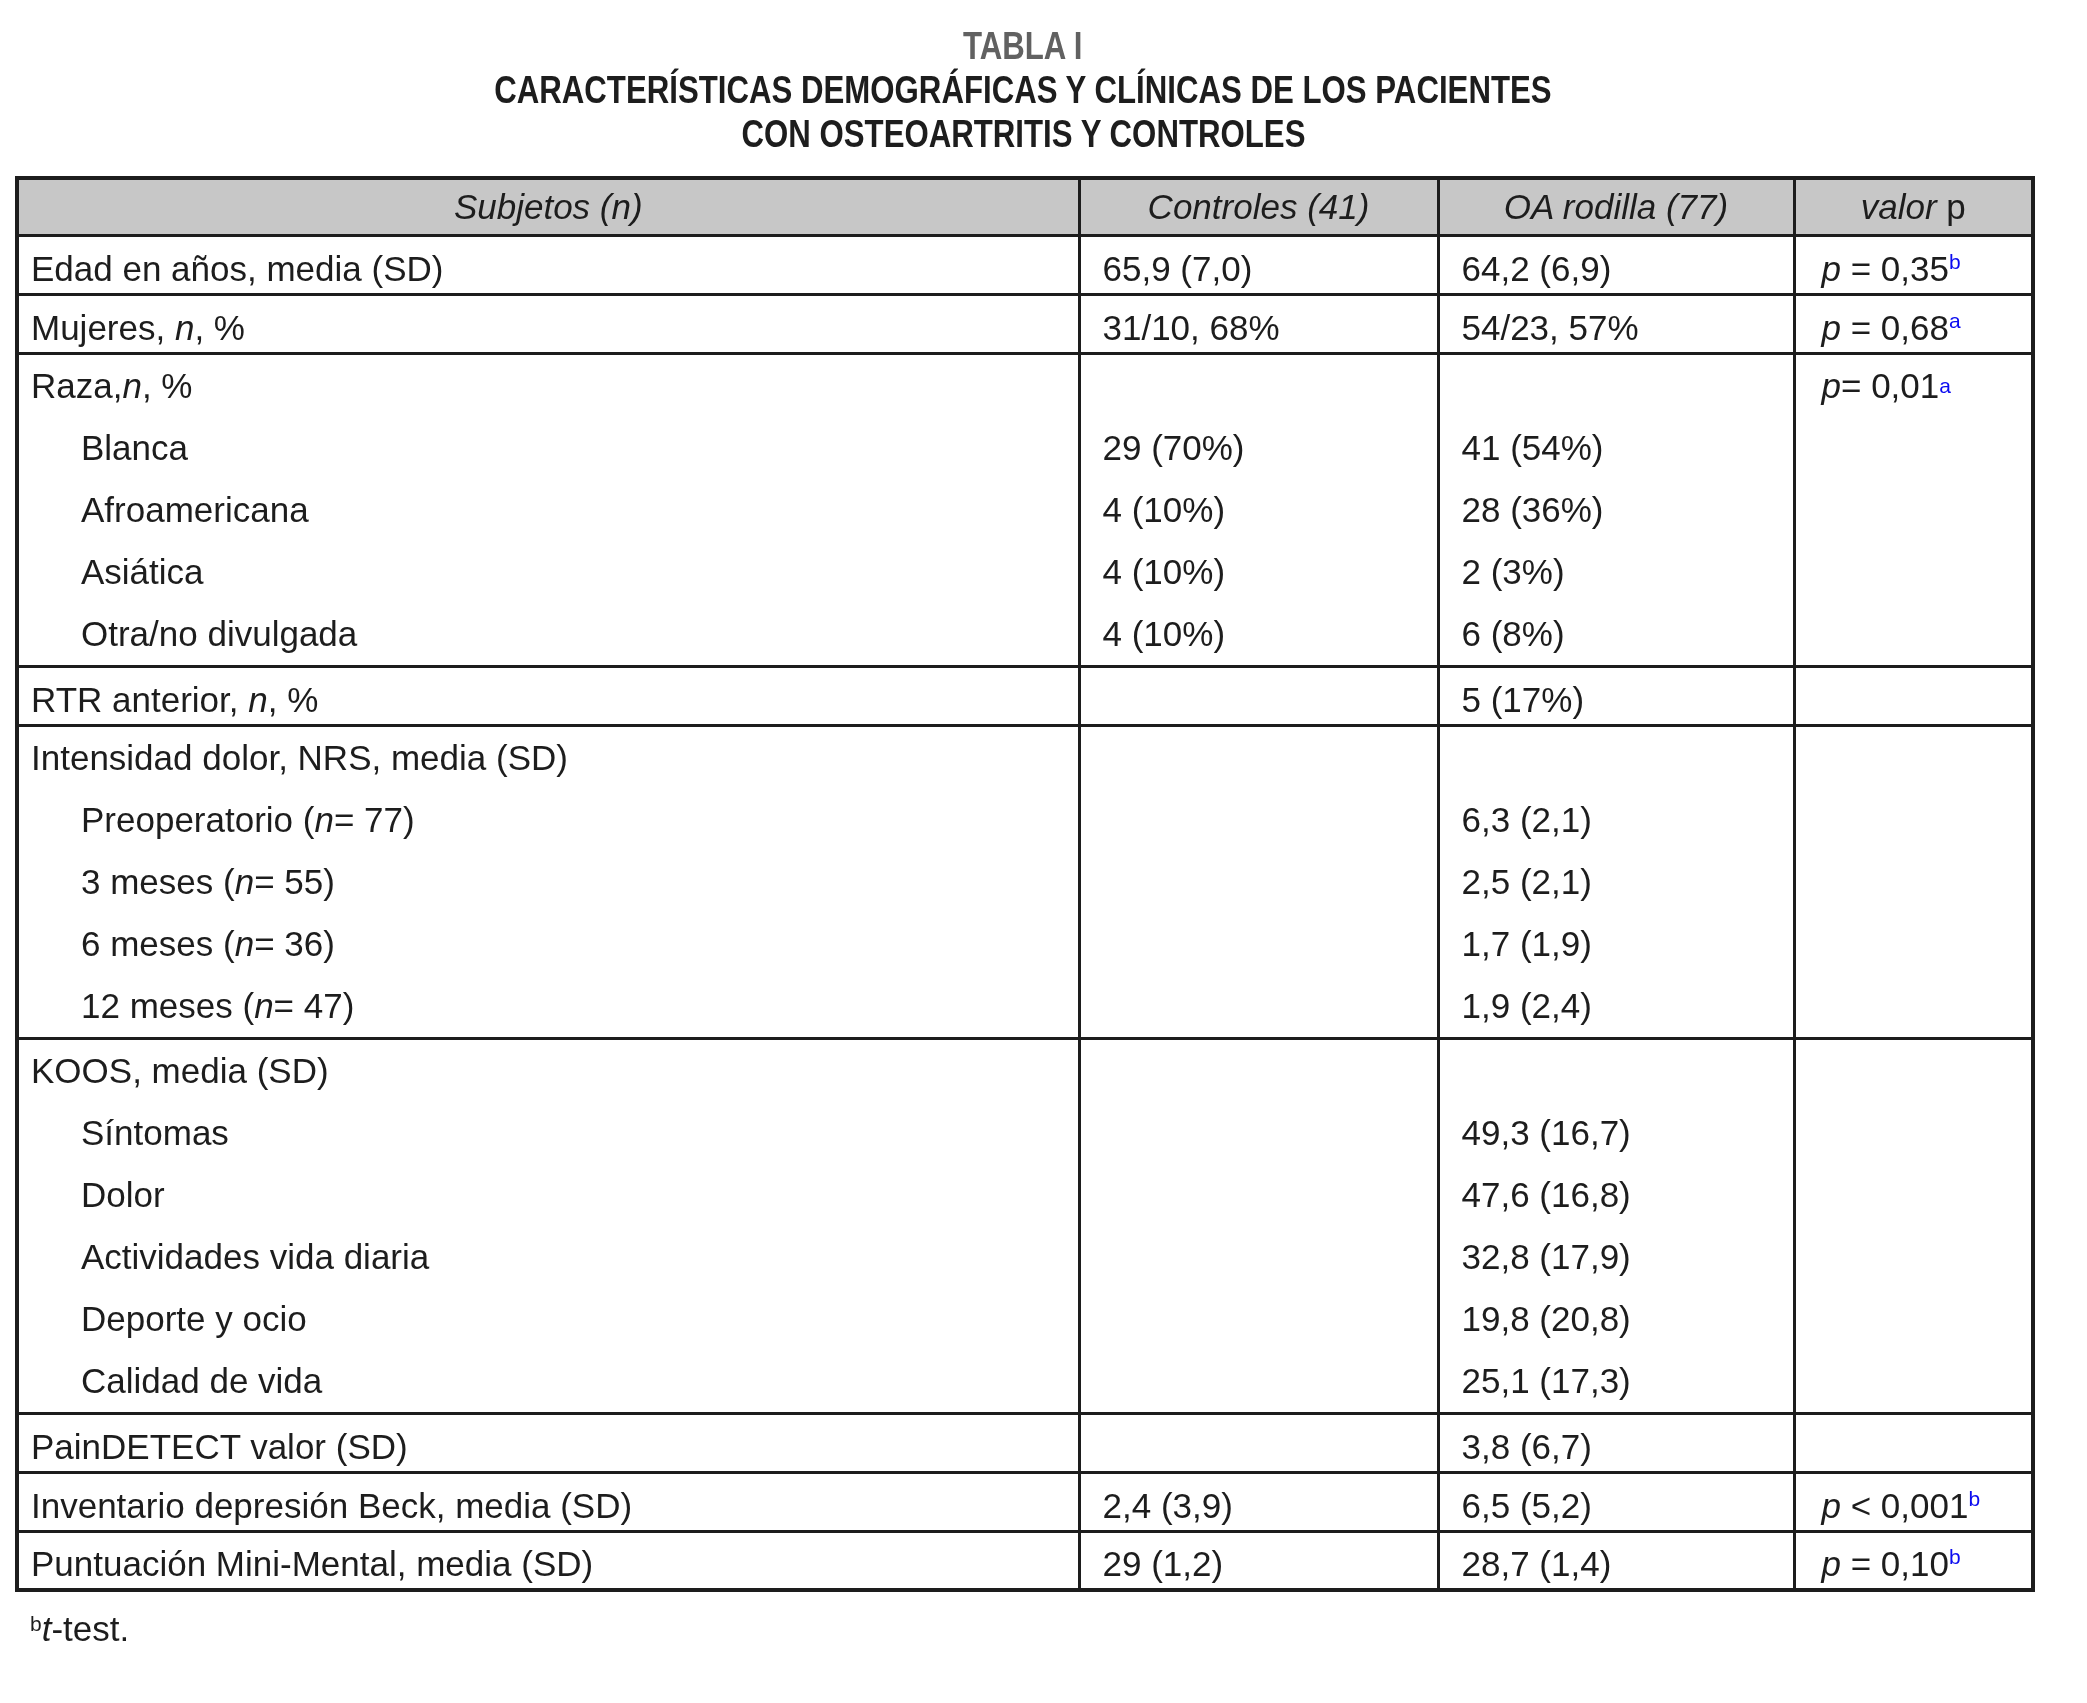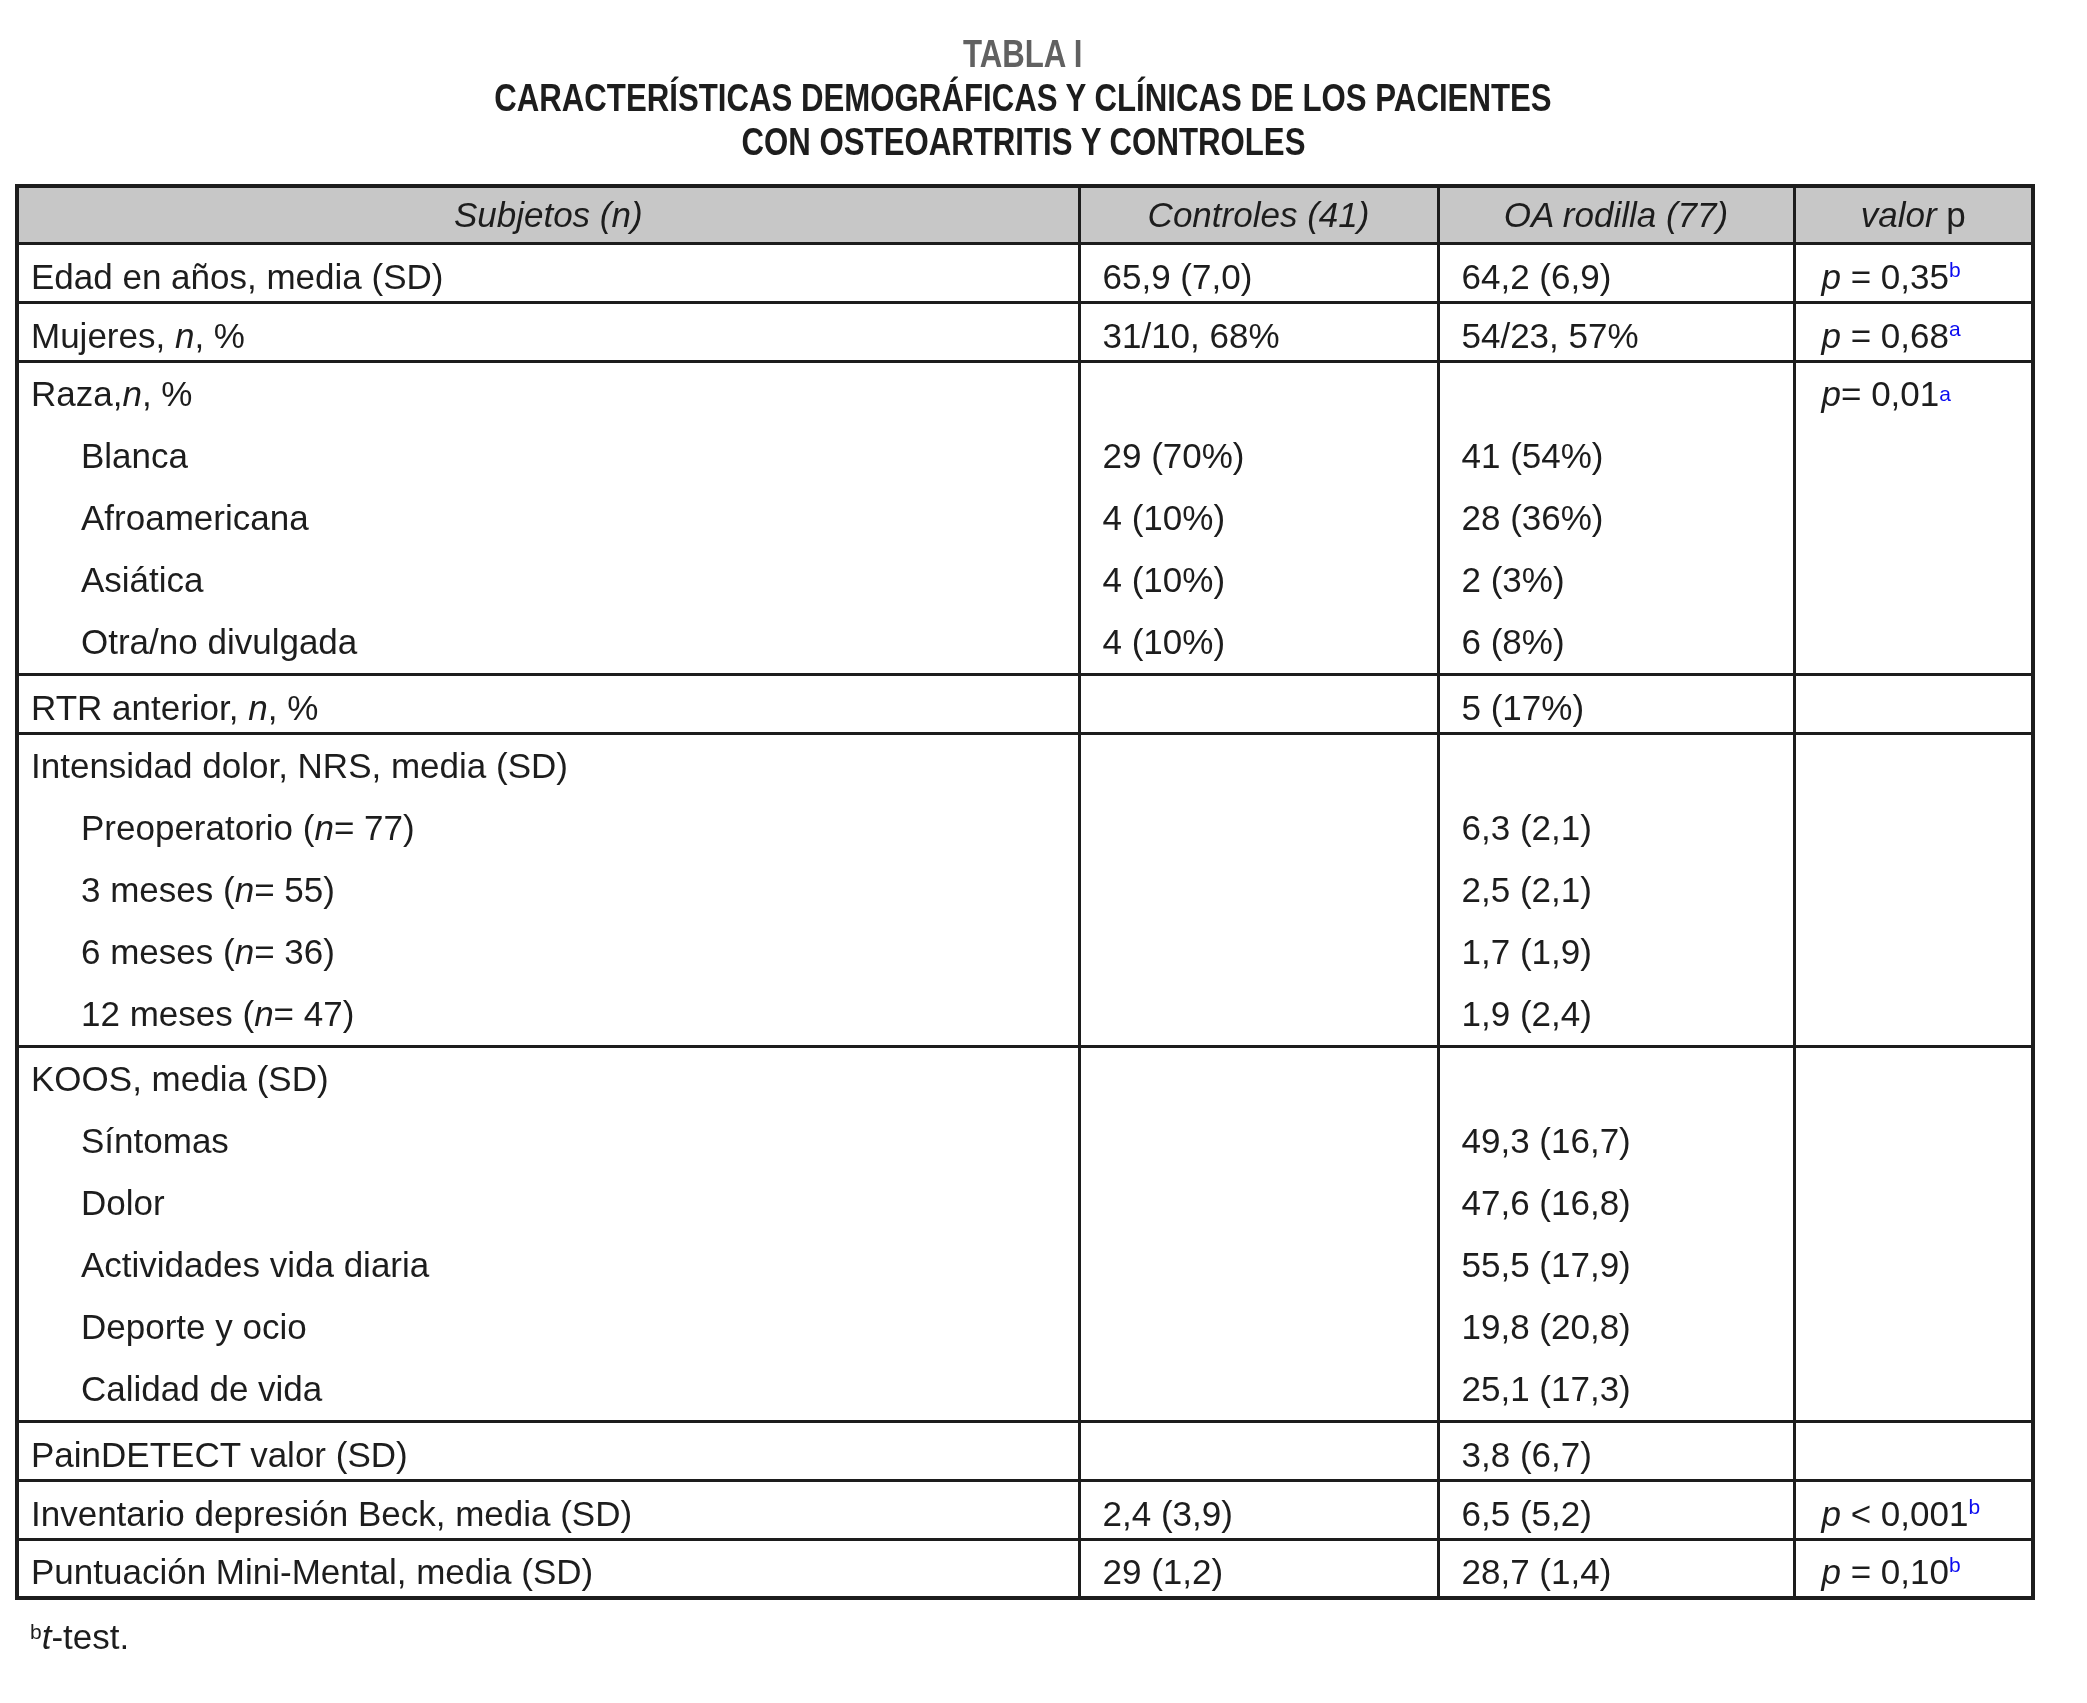--- a/index.html
+++ b/index.html
@@ -11,21 +11,21 @@
   }
   *{box-sizing:border-box;}
   html,body{margin:0;padding:0;}
   body{
     width:2087px;height:1703px;background:#ffffff;
     font-family:"Liberation Sans", sans-serif;
     color:var(--text);
     overflow:hidden;
   }
   
-  .titles{width:2016px;margin:32px 0 0 15px;text-align:center;}
+  .titles{width:2016px;margin:24px 0 0 15px;text-align:center;}
   .titles .tline{font-size:39px;line-height:44px;white-space:nowrap;}
   .cond{display:inline-block;transform:scaleX(0.8);transform-origin:50% 50%;white-space:nowrap;}
   .t1{font-weight:bold;color:var(--title_gray);}
   .t2,.t3{font-weight:bold;color:var(--text);}
   
   table{
     border-collapse:collapse;table-layout:fixed;width:2016px;
     margin:20px 0 0 15px;
     border:4px solid var(--border);
   }
@@ -150,21 +150,21 @@
         <div class="line indent">Dolor</div>
         <div class="line indent">Actividades vida diaria</div>
         <div class="line indent">Deporte y ocio</div>
         <div class="line indent">Calidad de vida</div>
       </td>
       <td class="val"></td>
       <td class="val">
         <div class="line"></div>
         <div class="line">49,3 (16,7)</div>
         <div class="line">47,6 (16,8)</div>
-        <div class="line">55,5 (17,9)</div>
+        <div class="line">32,8 (17,9)</div>
         <div class="line">19,8 (20,8)</div>
         <div class="line">25,1 (17,3)</div>
       </td>
       <td class="pcol"></td>
     </tr>
 
     <tr class="single">
       <td>PainDETECT valor (SD)</td>
       <td class="val"></td>
       <td class="val">3,8 (6,7)</td>

